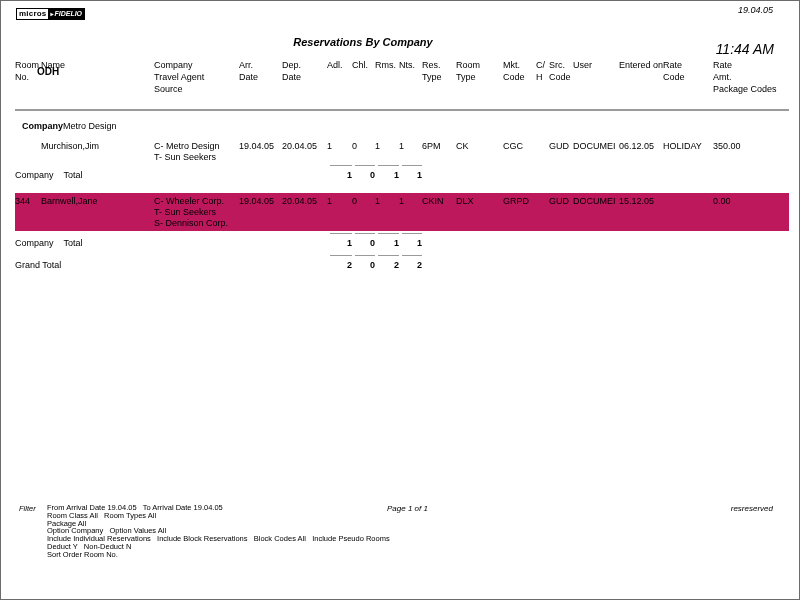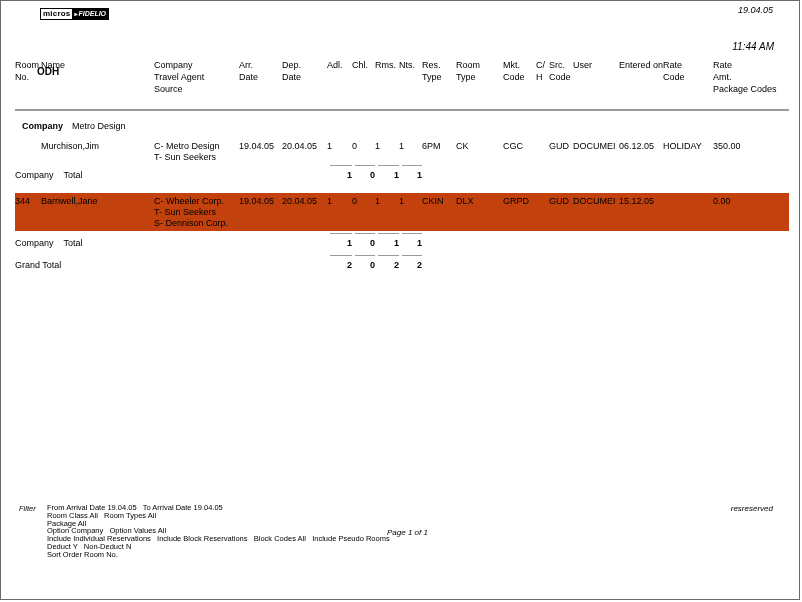--- a/index.html
+++ b/index.html
@@ -12,84 +12,85 @@
     background: #fff;
     font-family: "Liberation Sans", sans-serif;
     color: #000;
     overflow: hidden;
   }
 
   
   .logo { position: absolute; left: 15px; top: 7px; display: flex; align-items: stretch; height: 12px; }
   .logo-micros {
     border: 1px solid #000; background: #fff; color: #000;
-    font-size: 8px; font-weight: bold; line-height: 10px; padding: 0 2px; letter-spacing: 0.2px; margin-left: 24px;
+    font-size: 8px; font-weight: bold; line-height: 10px; padding: 0 2px; letter-spacing: 0.2px;
   }
   .logo-fidelio {
     background: #000; color: #fff; font-size: 7px; font-style: italic; font-weight: bold;
     line-height: 12px; padding: 0 3px 0 1px; display: flex; align-items: center; gap: 1px;
   }
   .logo-arrow { font-size: 6px; line-height: 12px; font-style: normal; }
   .prop-code { position: absolute; left: 36px; top: 21px; font-size: 10px; font-weight: bold; margin-top: 44px; }
   .hotel-name { position: absolute; left: 0; top: 4px; width: 724px; text-align: center; font-size: 11px; font-style: italic; }
   .report-date { position: absolute; right: 26px; top: 4px; font-size: 9px; font-style: italic; }
-  .report-time { position: absolute; right: 25px; top: 40px; font-size: 10px; font-style: italic; }
+  .report-time { position: absolute; right: 25px; top: 40px; font-size: 14px; font-style: italic; }
   .report-title { position: absolute; left: 0; top: 35px; width: 724px; text-align: center; font-size: 11px; font-style: italic; font-weight: bold; }
 
   
   table.rpt {
     position: absolute; left: 14px; top: 58px; width: 774px;
     border-collapse: collapse; table-layout: fixed;
     font-size: 9px; line-height: 11px;
   }
   .rpt th, .rpt td { padding: 0; vertical-align: top; overflow: hidden; white-space: nowrap; text-align: left; font-weight: normal; }
   tr.col-headers th { line-height: 12px; border-bottom: 2px solid #9a9a9a; padding-bottom: 14px; }
   .num { text-align: right; padding-right: 3px; }
   .pl1 { padding-left: 1px; } .pl2 { padding-left: 2px; } .pl3 { padding-left: 3px; }
   .c-ramt { text-align: right; padding-right: 12px; }
   .b { font-weight: bold; }
 
   tr.sp td { line-height: 0; font-size: 0; }
   tr.sp4 td { height: 4px; } tr.sp5 td { height: 5px; } tr.sp7 td { height: 7px; }
   tr.sp8 td { height: 8px; } tr.sp9 td { height: 9px; }
 
   tr.group-row td { padding-top: 3px; height: 14px; padding-left: 7px; }
-  .gval { margin-left: 9px; }
+  .gval { }
 
   tr.data-row td { padding-top: 0; }
-  tr.hl { background: #c2410c; }
+  tr.hl { background: #be185d; }
   tr.hl td { padding-top: 3px; padding-bottom: 2px; }
 
   tr.total-row td { padding-top: 2px; height: 18px; }
   .t-label { text-align: right; padding-right: 6px; padding-top: 7px !important; font-weight: bold; }
   .t-label .lbl2 { margin-left: 10px; }
   .tline { border-top: 1px solid #9a9a9a; margin-left: 3px; padding-top: 4px; text-align: right; font-weight: bold; }
 
   
   .f-filter-label { position: absolute; left: 18px; top: 503px; font-size: 7.5px; font-style: italic; }
   .f-filter { position: absolute; left: 46px; top: 503px; font-size: 7.5px; line-height: 7.8px; }
   .f-filter div { white-space: pre; }
-  .f-page { position: absolute; left: 386px; top: 527px; font-size: 8px; font-style: italic; }
+  .f-page { position: absolute; left: 386px; top: 503px; font-size: 8px; font-style: italic; }
   .f-id { position: absolute; right: 26px; top: 503px; font-size: 8px; font-style: italic; }
 </style>
 </head>
 <body>
 
 <div class="page">
 
   <div class="logo">
     <span class="logo-micros">micros</span>
     <span class="logo-fidelio">
         <span class="logo-arrow">▸</span>
         <span>FIDELIO</span>
       </span>
   </div>
   <div class="prop-code">ODH</div>
   <div class="report-date">19.04.05</div>
   <div class="report-time">11:44 AM</div>
+  <div class="report-title">Reservations By Company</div>
 
   <table class="rpt">
     <colgroup>
       <col style="width:26px">
         <col style="width:113px">
         <col style="width:85px">
         <col style="width:43px">
       <col style="width:45px">
         <col style="width:25px">
         <col style="width:23px">

